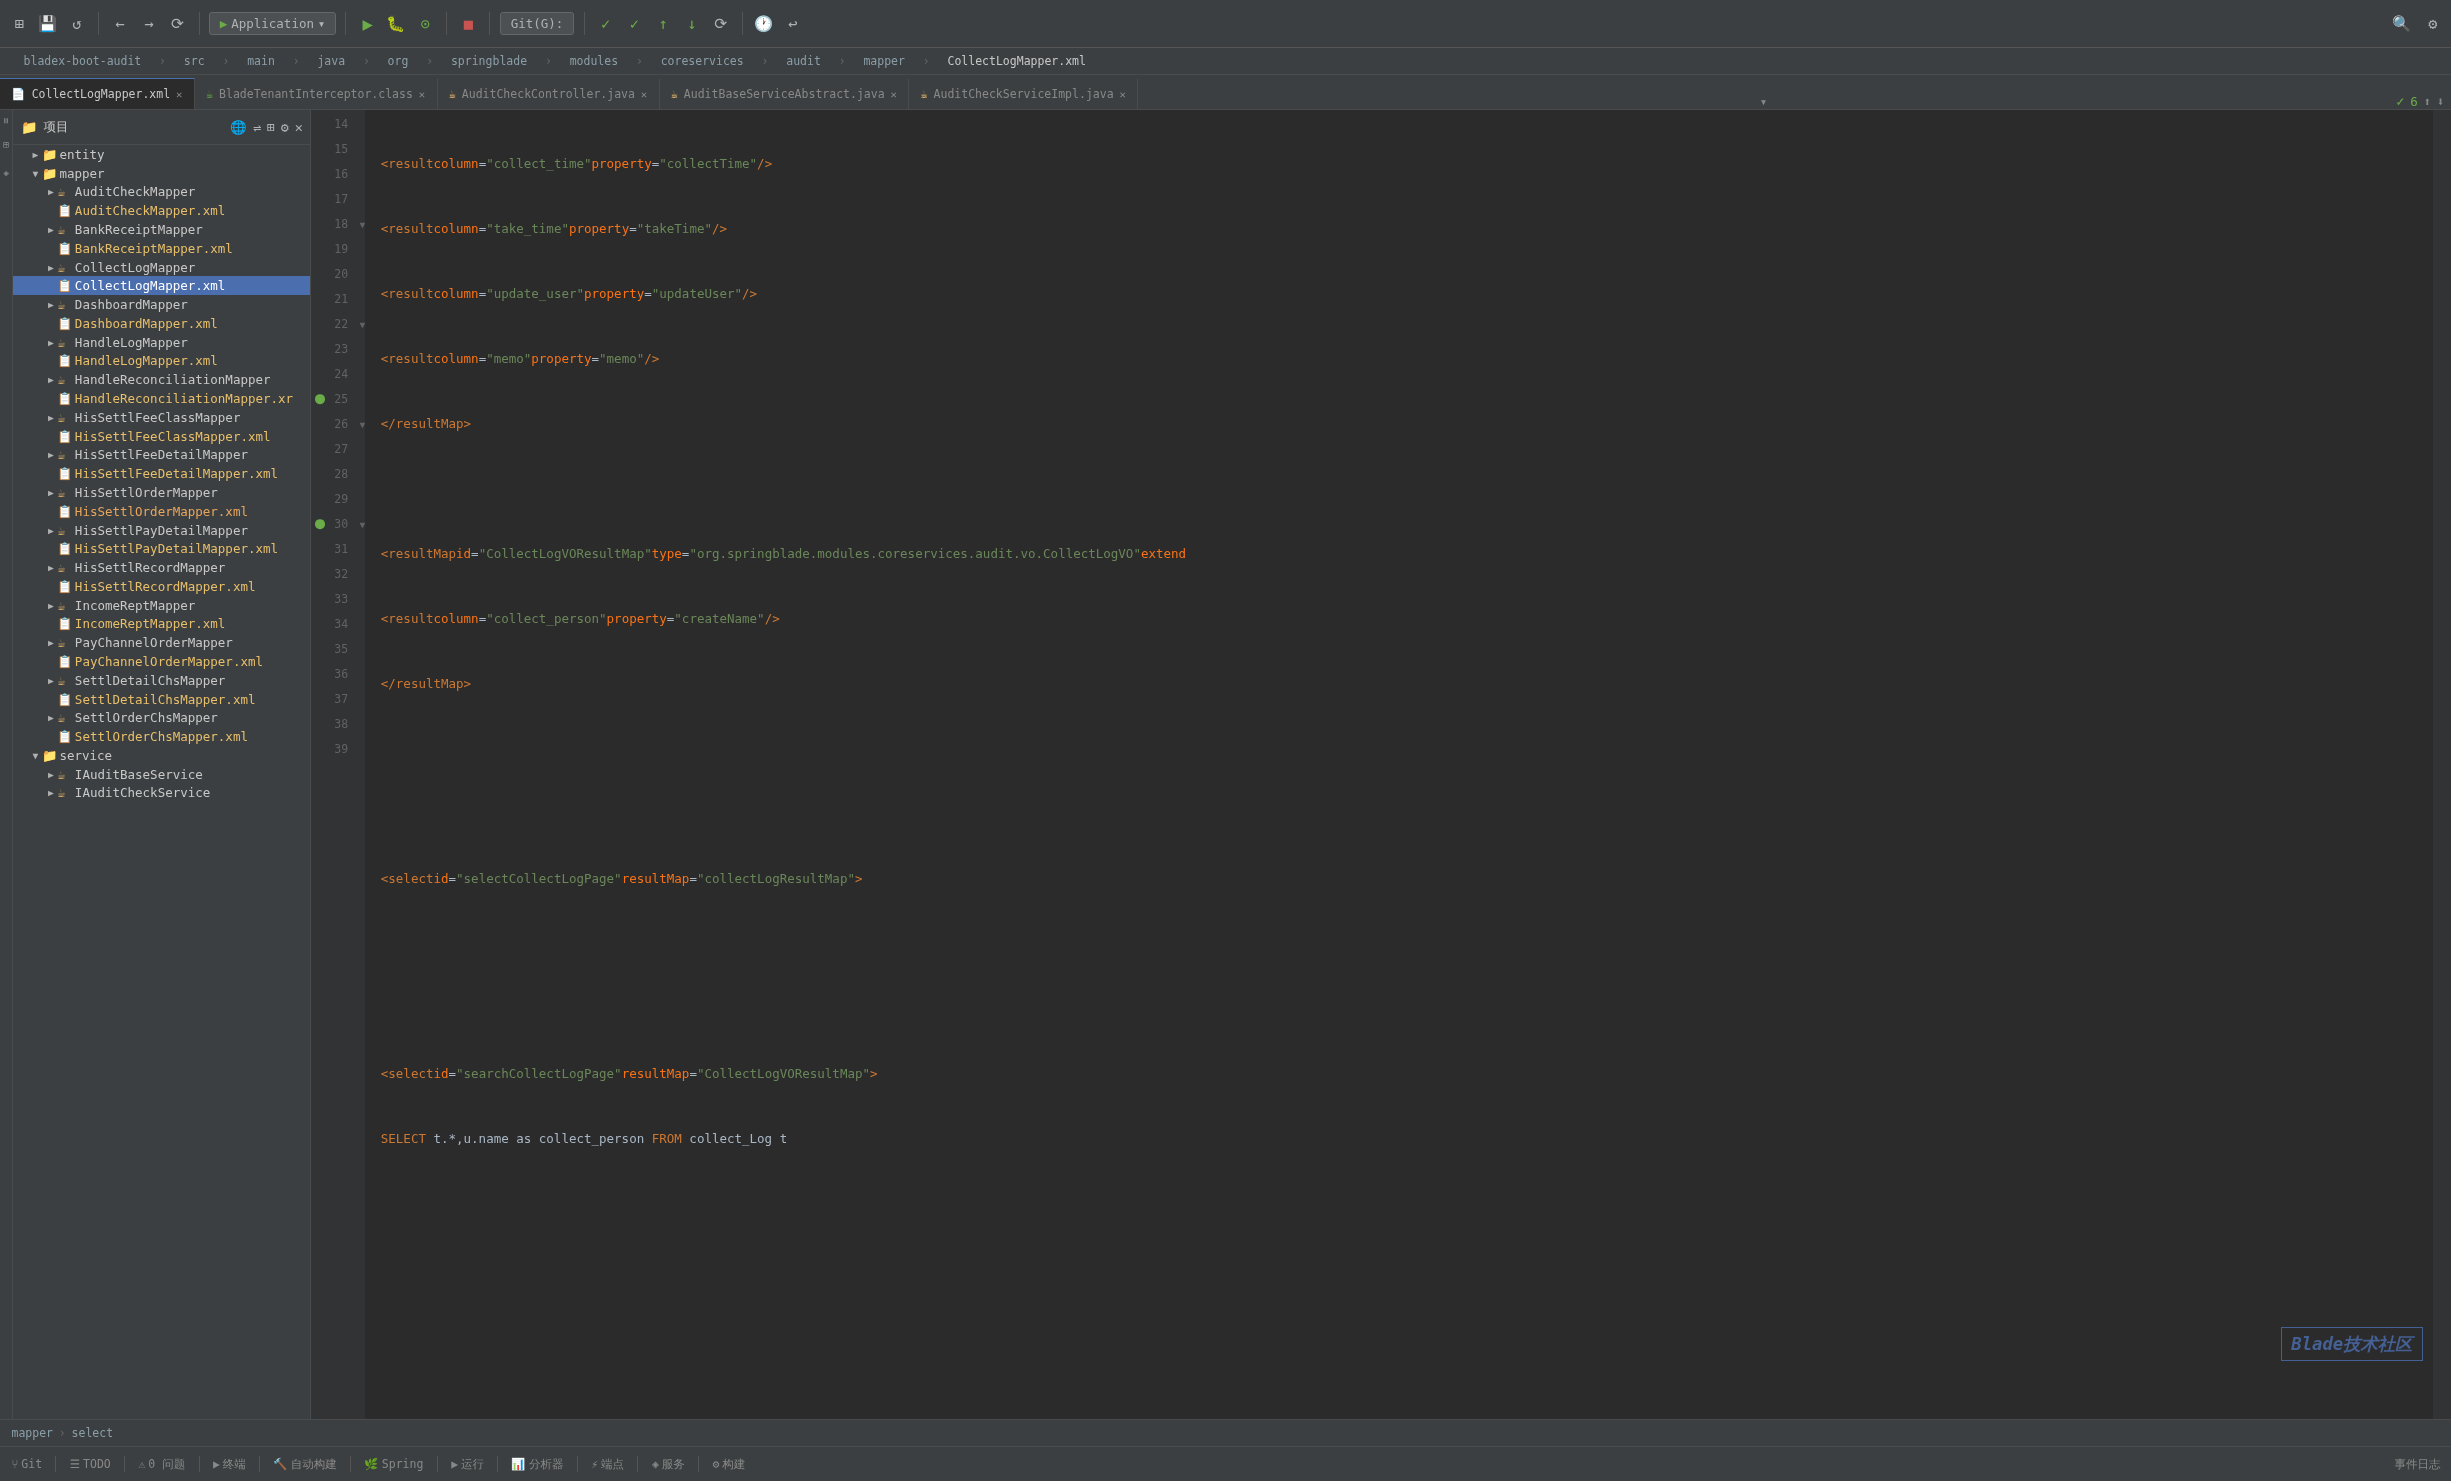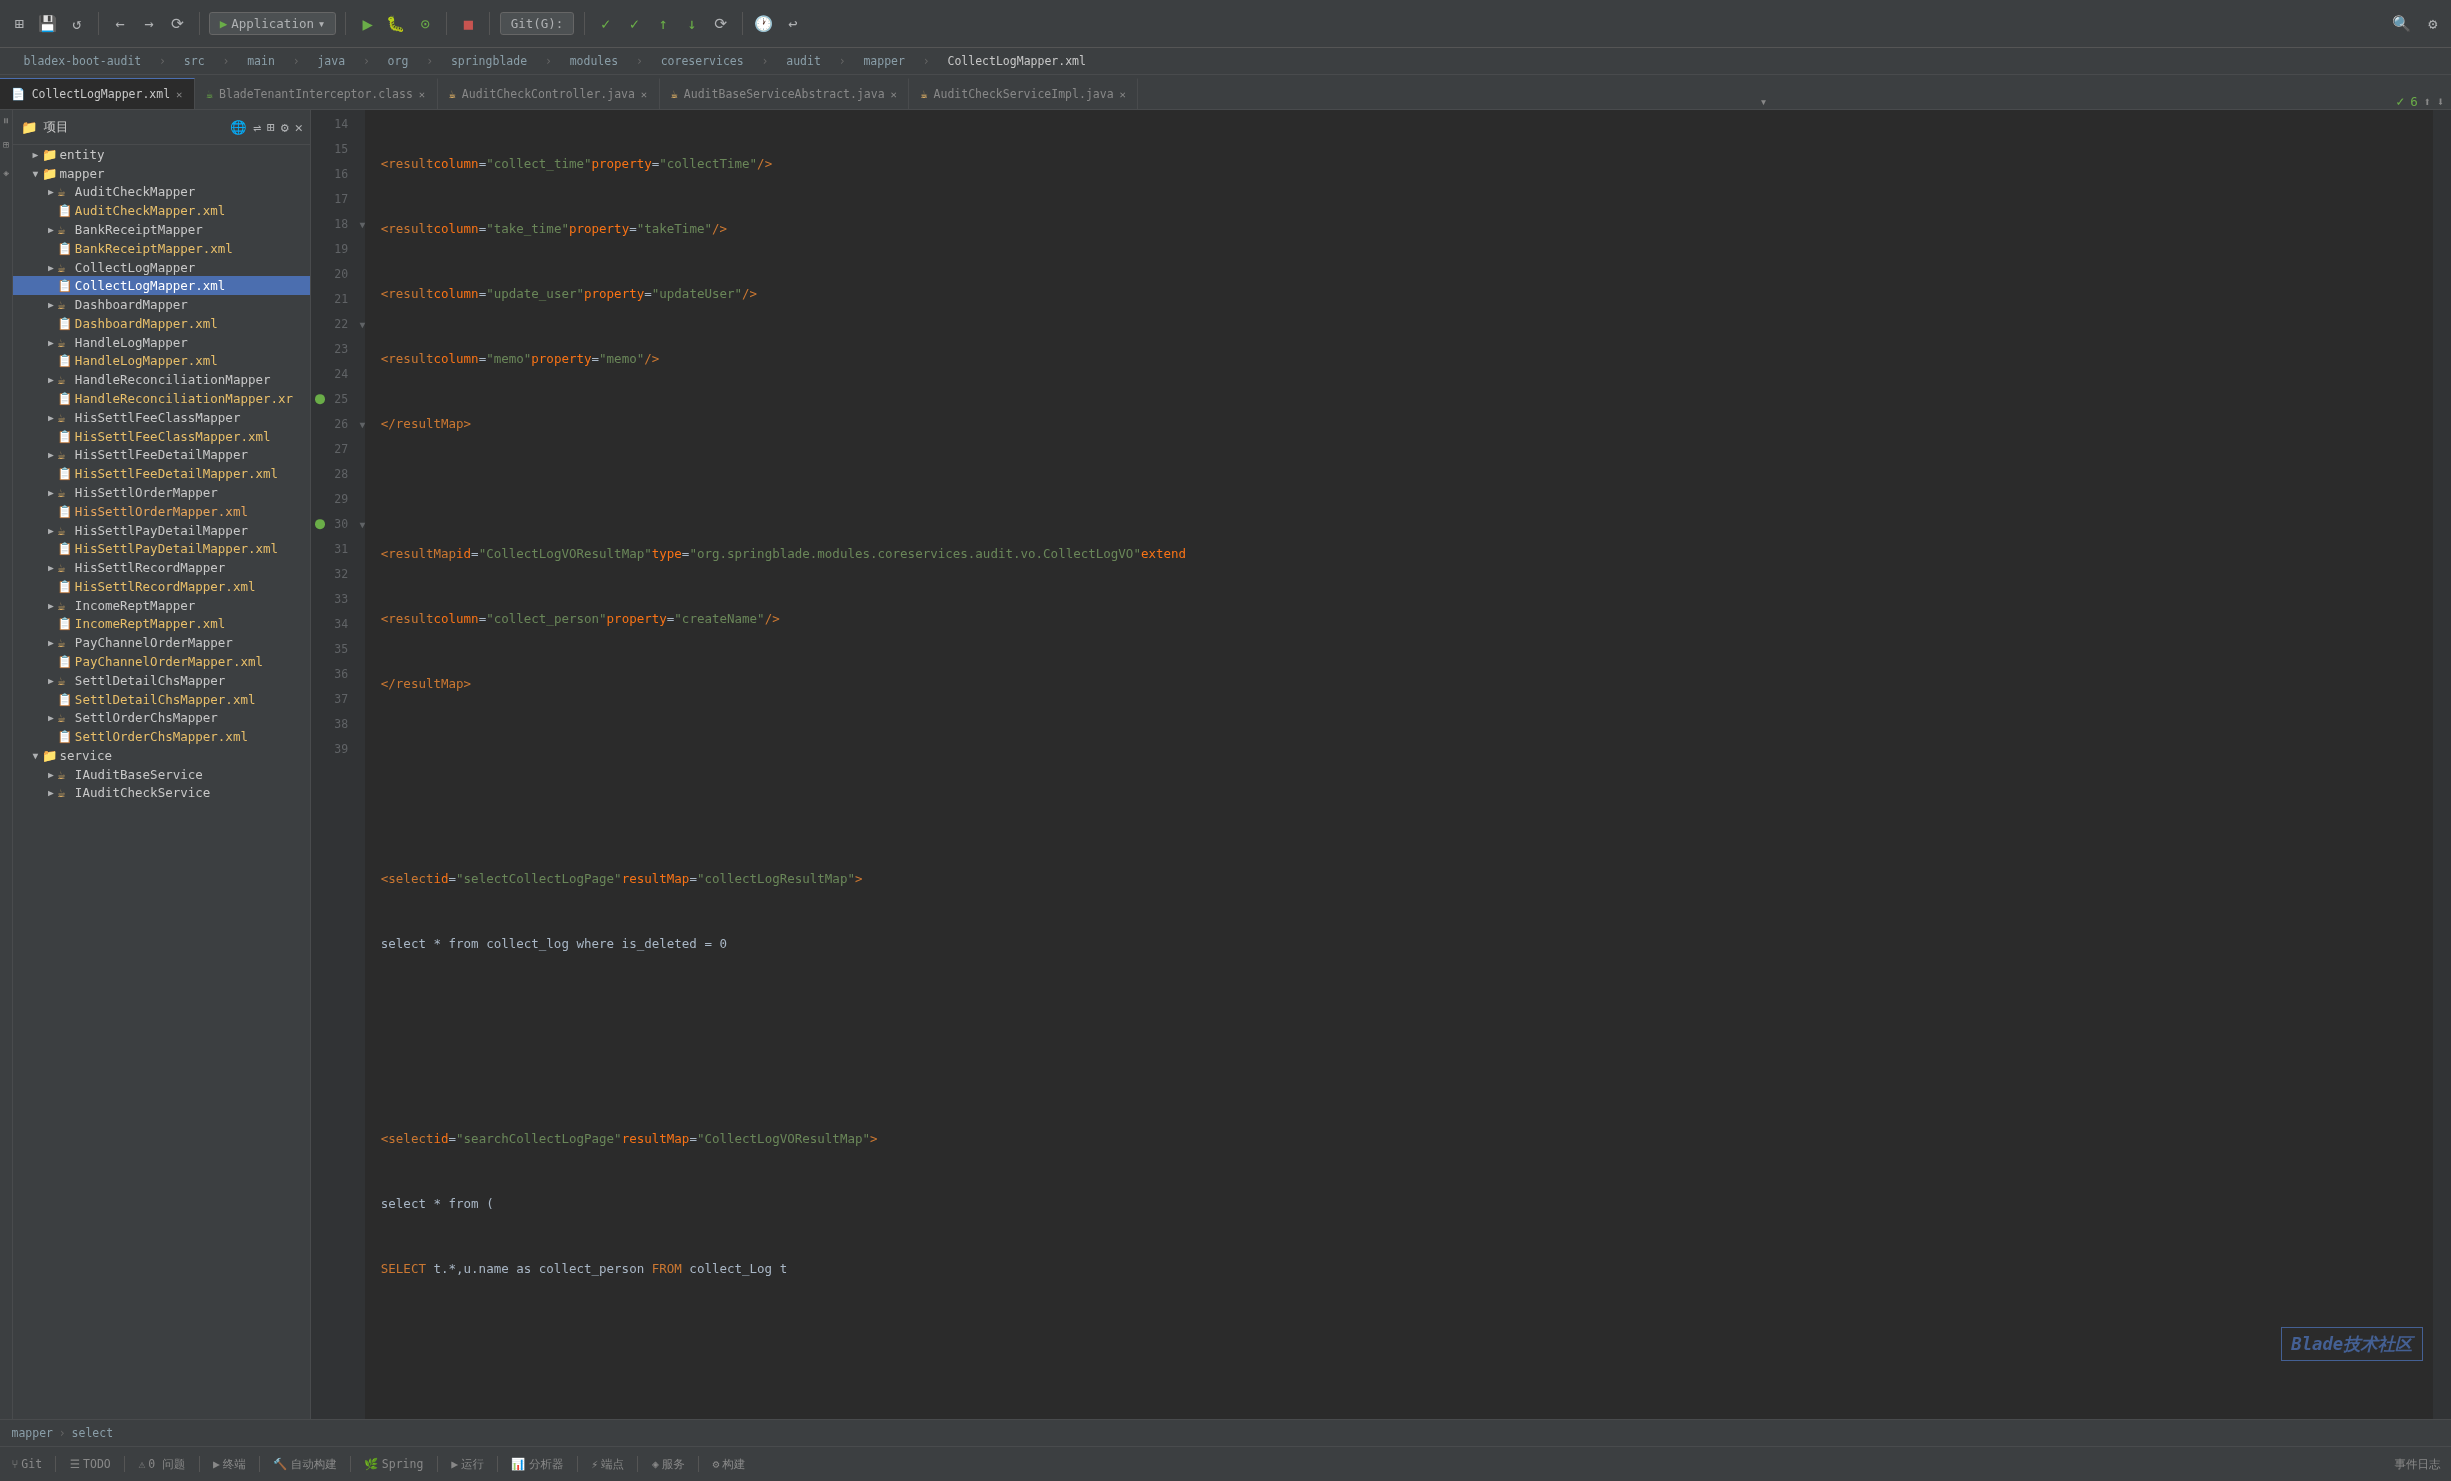--- a/index.html
+++ b/index.html
@@ -678,25 +678,23 @@
         <div class="code-line">        <span class="kw">&lt;result</span> <span class="attr">column</span>=<span class="str">"update_user"</span>  <span class="attr">property</span>=<span class="str">"updateUser"</span><span class="kw">/&gt;</span></div>
         <div class="code-line">        <span class="kw">&lt;result</span> <span class="attr">column</span>=<span class="str">"memo"</span>  <span class="attr">property</span>=<span class="str">"memo"</span><span class="kw">/&gt;</span></div>
         <div class="code-line">    <span class="kw">&lt;/resultMap&gt;</span></div>
         <div class="code-line"></div>
         <div class="code-line">    <span class="kw">&lt;resultMap</span> <span class="attr">id</span>=<span class="str">"CollectLogVOResultMap"</span>  <span class="attr">type</span>=<span class="str">"org.springblade.modules.coreservices.audit.vo.CollectLogVO"</span> <span class="attr">extend</span></div>
         <div class="code-line">        <span class="kw">&lt;result</span> <span class="attr">column</span>=<span class="str">"collect_person"</span>  <span class="attr">property</span>=<span class="str">"createName"</span><span class="kw">/&gt;</span></div>
         <div class="code-line">    <span class="kw">&lt;/resultMap&gt;</span></div>
         <div class="code-line"></div>
         <div class="code-line"></div>
         <div class="code-line">    <span class="kw">&lt;select</span> <span class="attr">id</span>=<span class="str">"selectCollectLogPage"</span>  <span class="attr">resultMap</span>=<span class="str">"collectLogResultMap"</span><span class="kw">&gt;</span></div>
-        <div class="code-line">        <span class="sql">select * from collect_log where is_deleted = 0</span></div>
         <div class="code-line"></div>
         <div class="code-line"></div>
         <div class="code-line">    <span class="kw">&lt;select</span> <span class="attr">id</span>=<span class="str">"searchCollectLogPage"</span>  <span class="attr">resultMap</span>=<span class="str">"CollectLogVOResultMap"</span><span class="kw">&gt;</span></div>
-        <div class="code-line">        <span class="sql">select * from (</span></div>
         <div class="code-line">        <span class="sql"><span class="sql-kw">SELECT</span> t.*,u.name as collect_person <span class="sql-kw">FROM</span> collect_Log t</span></div>
         
         
         
         
         
         
       </div>
 
       <div class="right-margin"></div>

